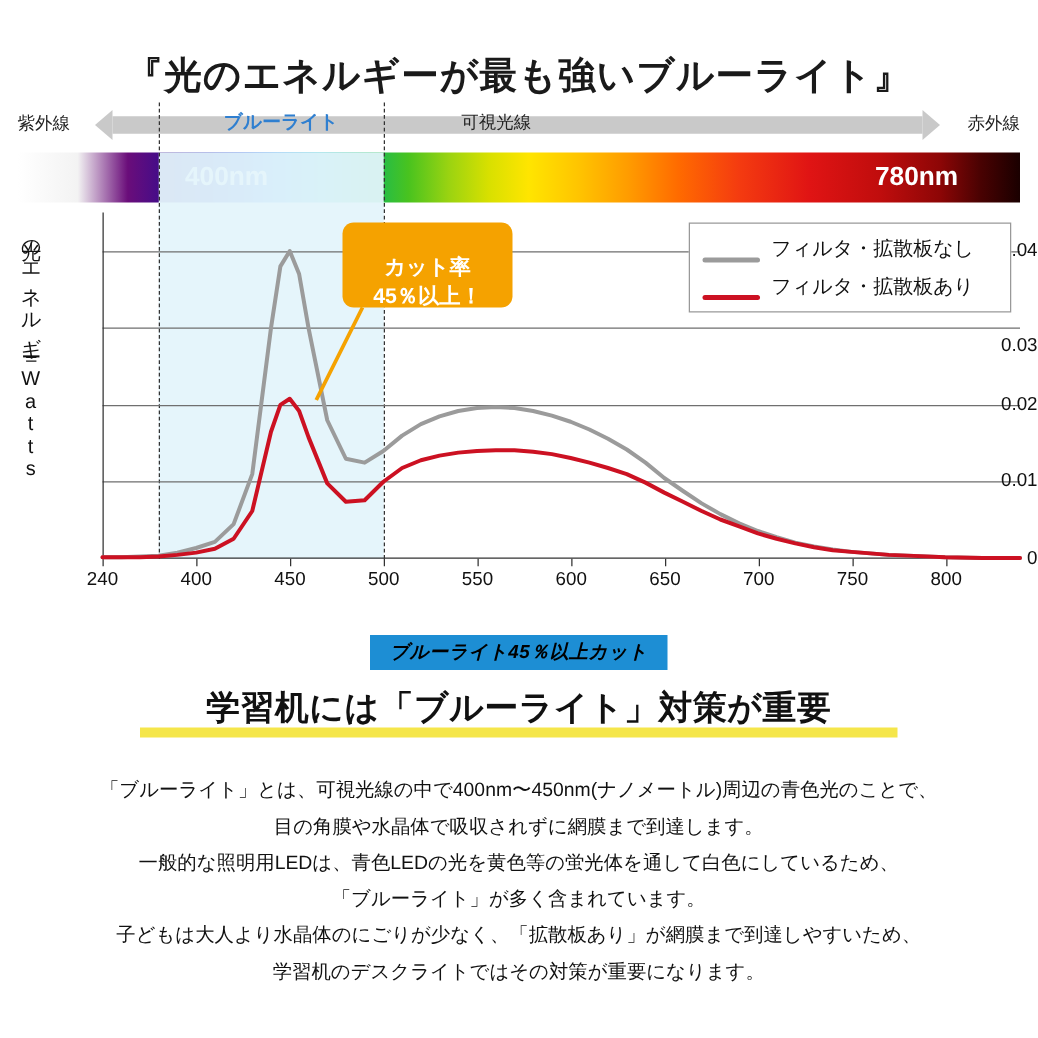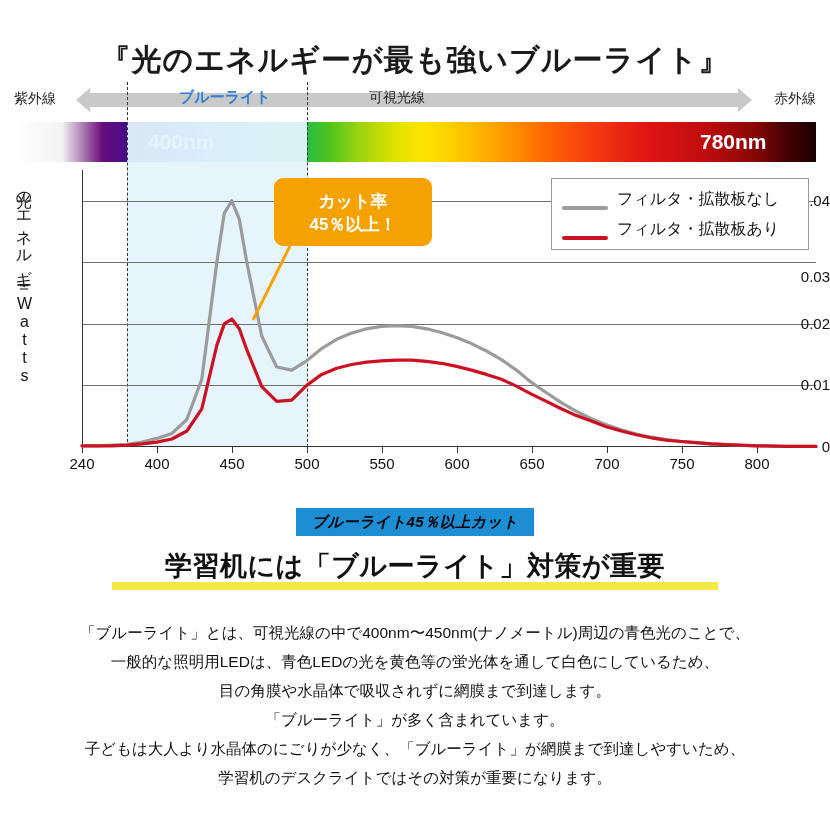--- a/index.html
+++ b/index.html
@@ -236,30 +236,30 @@
     font-size: 16px;
     color: #111;
     white-space: nowrap;
   }
 
   
   .callout {
     position: absolute;
     left: 274px;
     top: 8px;
-    width: 158px;
+    width: 136px;
     height: 68px;
     background: #f5a200;
     border-radius: 9px;
     color: #ffffff;
     font-size: 17px;
     font-weight: bold;
     line-height: 23px;
     text-align: center;
-    padding-top: 12px;
+    padding-top: 24px;
     box-sizing: border-box;
   }
 
   
   .cut-badge {
     position: absolute;
     top: 508px;
     left: 296px;
     width: 238px;
     height: 28px;
@@ -395,20 +395,20 @@
     </div>
   </div>
 
   <div class="cut-badge">ブルーライト45％以上カット</div>
 
   <div class="headline-underline"></div>
   <div class="headline">学習机には「ブルーライト」対策が重要</div>
 
   <div class="body-text">
     <p>「ブルーライト」とは、可視光線の中で400nm〜450nm(ナノメートル)周辺の青色光のことで、</p>
+    <p>目の角膜や水晶体で吸収されずに網膜まで到達します。</p>
     <p>一般的な照明用LEDは、青色LEDの光を黄色等の蛍光体を通して白色にしているため、</p>
-    <p>目の角膜や水晶体で吸収されずに網膜まで到達します。</p>
     <p>「ブルーライト」が多く含まれています。</p>
-    <p>子どもは大人より水晶体のにごりが少なく、「ブルーライト」が網膜まで到達しやすいため、</p>
+    <p>子どもは大人より水晶体のにごりが少なく、「拡散板あり」が網膜まで到達しやすいため、</p>
     <p>学習机のデスクライトではその対策が重要になります。</p>
   </div>
 
 </div>
 
 </body></html>

